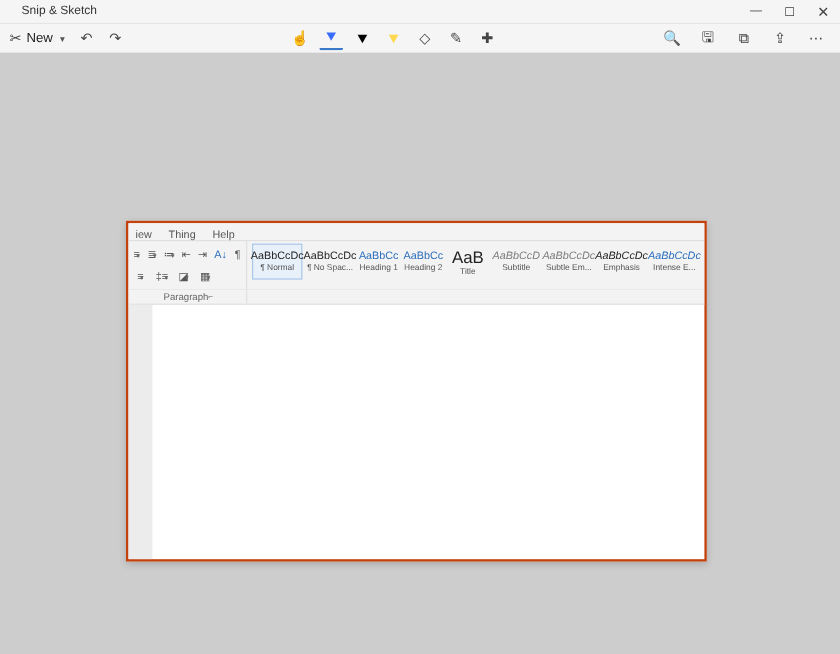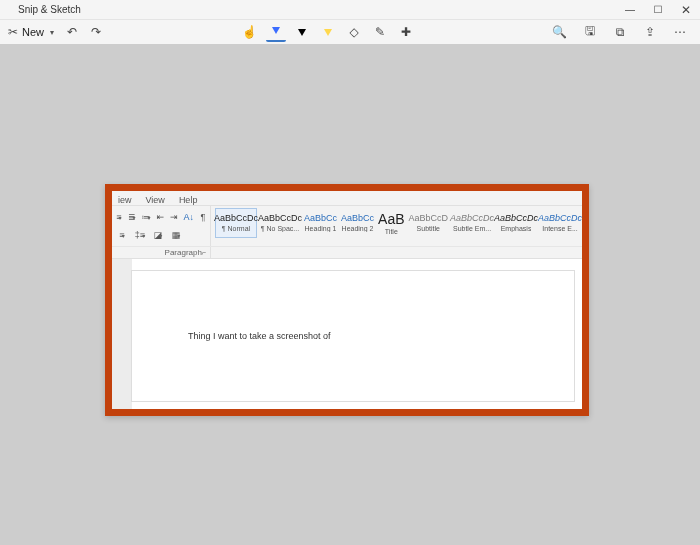--- a/index.html
+++ b/index.html
@@ -24,42 +24,42 @@
   .pen-tip.blue { border-top-color: #3a6cff; } 
   .pen-tip.ylw  { border-top-color: #ffd84d; }
   .selected-pen { border-bottom: 2px solid #3a78c8; padding-bottom: 2px; }
   .icon { font-size: 12px; color: #444; }
   .right-icons { display: flex; gap: 10px; align-items: center; padding-right: 6px; }
 
   
   .canvas { position: absolute; top: 44px; left: 0; right: 0; bottom: 0; background: #cdcdcd; }
 
   
-  .word-shot { position: absolute; left: 105px; top: 140px; width: 484px; height: 232px; background: #fff; border: 7px solid #c2410c; box-shadow: 0 2px 6px rgba(0,0,0,0.18); overflow: hidden; }
+  .word-shot { position: absolute; left: 105px; top: 140px; width: 484px; height: 284px; background: #fff; border: 2px solid #c2410c; box-shadow: 0 2px 6px rgba(0,0,0,0.18); overflow: hidden; }
   .word-tabs { height: 14px; background: #f3f3f3; display: flex; align-items: flex-end; gap: 14px; padding-left: 6px; font-size: 9px; color: #555; }
 
   .ribbon { height: 42px; background: #f3f3f3; border-top: 1px solid #e0e0e0; border-bottom: 1px solid #e6e6e6; display: flex; }
   .para-group { width: 99px; border-right: 1px solid #e0e0e0; padding: 4px 4px 0 4px; position: relative; }
   .mini-row { display: flex; gap: 6px; align-items: center; height: 14px; }
   .mini-ico { font-size: 9px; color: #555; width: 12px; text-align: center; }
   .mini-ico.blue { color: #2a6dbb; }
   .para-drop { display:inline-block; margin-left:-3px; font-size:6px; color:#666; }
 
   .styles-group { flex: 1; position: relative; padding: 2px 4px 0 4px; display: flex; gap: 2px; overflow: hidden; }
   .style-card { width: 42px; height: 30px; border: 1px solid transparent; display: flex; flex-direction: column; align-items: center; justify-content: center; cursor: default; }
   .style-card.sel { border: 1px solid #a9c7e8; background: #e8f0fa; }
   .style-sample { font-size: 9px; color: #222; line-height: 1; }
   .style-sample.blue { color: #2a6dbb; }
   .style-sample.big { font-size: 14px; }
   .style-sample.italic { font-style: italic; }
-  .style-sample.gray { color: #7c7c7c; }
+  .style-sample.gray { color: #7c7c7c; font-style: italic; }
   .style-label { font-size: 7px; color: #555; margin-top: 2px; white-space: nowrap; overflow: hidden; text-overflow: ellipsis; max-width: 40px; }
 
   .group-labels { height: 12px; background: #f3f3f3; display: flex; font-size: 8px; color: #666; border-bottom: 1px solid #e0e0e0; }
-  .gl-para { width: 99px; border-right: 1px solid #e0e0e0; padding-left: 6px; display:flex; align-items:center; justify-content:flex-end; padding-right:4px;}
+  .gl-para { width: 99px; border-right: 1px solid #e0e0e0; padding-left: 6px; display:flex; align-items:center; justify-content:center; padding-right:4px;}
   .gl-styles { flex: 1; text-align: center; line-height: 12px; position: relative; }
   .launcher { font-size: 7px; color: #666; position: absolute; right: 4px; top: 0; }
 
   .gutter { position: absolute; left: 0; top: 68px; bottom: 0; width: 20px; background: #ececec; }
   .page { position: absolute; left: 20px; top: 80px; right: 8px; bottom: 8px; background: #fff; box-shadow: 0 0 0 1px #ddd; }
   .doc-text { position: absolute; left: 56px; top: 60px; font-size: 9px; color: #333; }
 </style>
 </head>
 <body>
 
@@ -130,21 +130,21 @@
       </div>
   </div>
 </div>
 
 <div class="canvas">
 
   <div class="word-shot">
 
     <div class="word-tabs">
       <span class="word-tab">iew</span>
-      <span class="word-tab">View</span>
+      <span class="word-tab">Thing</span>
       <span class="word-tab">Help</span>
     </div>
 
     <div class="ribbon">
       <div class="para-group">
         <div class="mini-row">
           <span class="mini-ico">≡<span class="para-drop">▾</span></span>
           <span class="mini-ico">≣<span class="para-drop">▾</span></span>
           <span class="mini-ico">≔<span class="para-drop">▾</span></span>
           <span class="mini-ico">⇤</span>
@@ -201,18 +201,15 @@
     </div>
 
     <div class="group-labels">
       <div class="gl-para">
         <span>Paragraph</span>
         <span class="launcher" style="position:static">⌐</span>
       </div>
     </div>
 
     <div class="gutter"></div>
-    <div class="page">
-      <span class="doc-text">Thing I want to take a screenshot of</span>
-    </div>
 
   </div>
 </div>
 
 </body></html>

